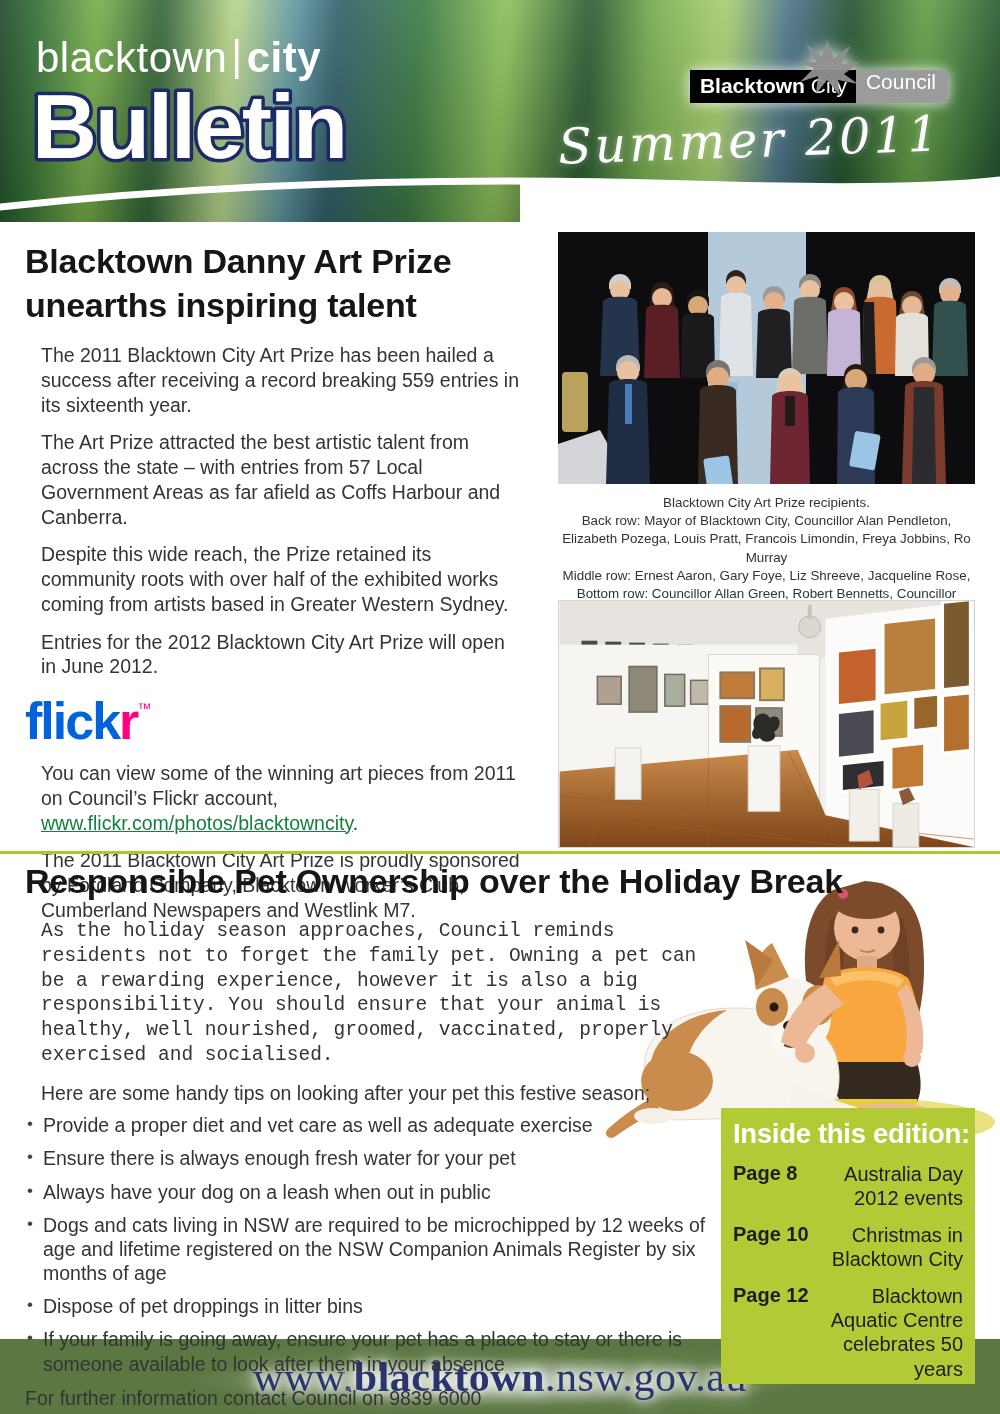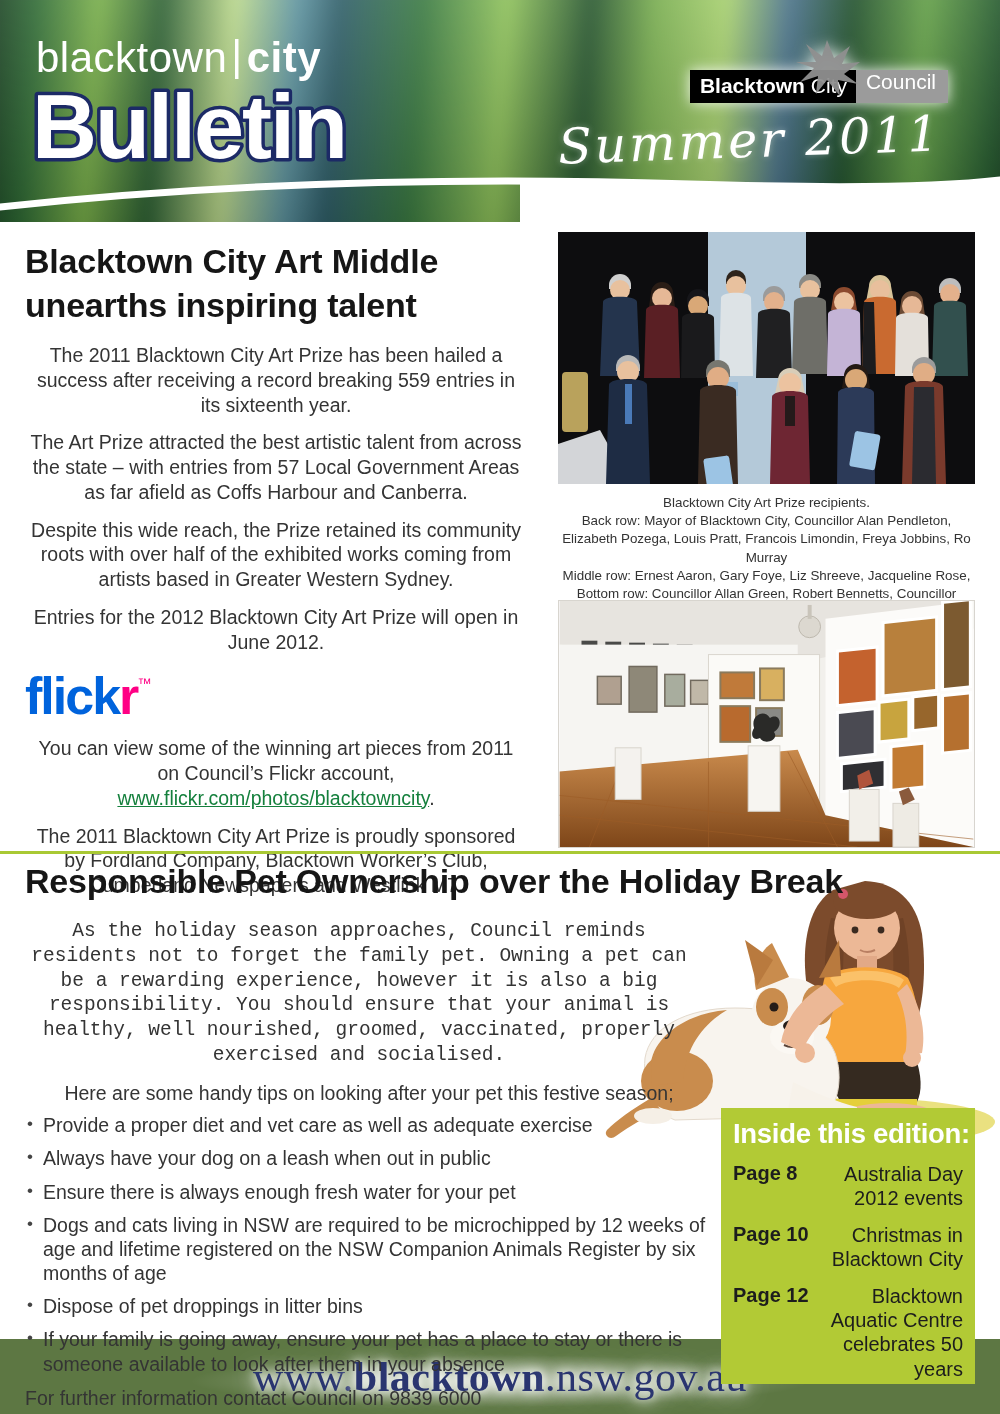--- a/index.html
+++ b/index.html
@@ -27,21 +27,21 @@
   .council .box-black .b{font-weight:700;}
   .council .box-gray{background:#9b9b9b;color:#fff;font-size:21px;padding:0 12px 5px 10px;}
   .star{position:absolute;right:88px;top:-30px;}
   .season{position:absolute;right:58px;top:112px;color:#fff;font-size:49px;
           font-family:"DejaVu Serif",serif;font-style:italic;letter-spacing:3px;
           transform:rotate(-2deg);text-shadow:0 0 6px rgba(255,255,255,.35);}
 
   
   .a1-left{position:absolute;left:25px;top:240px;width:498px;}
   h1{margin:0 0 16px 0;font-size:34px;line-height:1.28;font-weight:600;color:#161616;letter-spacing:-.2px;}
-  .body-p{margin:0 0 13px 4px;font-size:19.5px;line-height:1.27;color:#343434;text-align:center;}
+  .body-p{margin:0 0 13px 16px;font-size:19.5px;line-height:1.27;color:#343434;}
   .flickr{margin:16px 0 14px 0;font-size:52px;font-weight:700;letter-spacing:-2px;line-height:1;}
   .flickr .fb{color:#0063dc;}
   .flickr .fp{color:#ff0084;}
   .flickr .tm{font-size:14px;letter-spacing:0;vertical-align:26px;color:#ff0084;font-weight:400;}
   a.flink{color:#15803d;text-decoration:underline;}
 
   .photo1{position:absolute;left:558px;top:232px;width:417px;height:252px;}
   .caption{position:absolute;left:558px;top:494px;width:417px;font-size:13.4px;line-height:1.36;
            color:#333;text-align:center;white-space:pre-line;}
   .photo2{position:absolute;left:558px;top:600px;width:417px;height:248px;border:1px solid #d8d5cf;box-sizing:border-box;}
@@ -103,21 +103,21 @@
         <polygon points="33,0 40,18 56,6 48,24 66,22 50,34 64,44 44,40 46,56 33,40 22,54 24,36 6,42 20,28 2,22 22,22 12,4 28,16" fill="#8f8f8f" opacity="0.95"></polygon>
       </svg>
       <div class="box-black"><span class="b">Blacktown</span><span> City</span></div>
       <div class="box-gray">Council</div>
     </div>
 
     <div class="season">Summer 2011</div>
   </div>
 
   <div class="a1-left">
-    <h1><span>Blacktown City Art Middle</span><br>
+    <h1><span>Blacktown Danny Art Prize</span><br>
         <span>unearths inspiring talent</span></h1>
     <p class="body-p">The 2011 Blacktown City Art Prize has been hailed a success after receiving a record breaking 559 entries in its sixteenth year.</p>
     <p class="body-p">The Art Prize attracted the best artistic talent from across the state – with entries from 57 Local Government Areas as far afield as Coffs Harbour and Canberra.</p>
     <p class="body-p">Despite this wide reach, the Prize retained its community roots with over half of the exhibited works coming from artists based in Greater Western Sydney.</p>
     <p class="body-p">Entries for the 2012 Blacktown City Art Prize will open in June 2012.</p>
 
     <div class="flickr">
       <span class="fb">flick</span><span class="fp">r</span><span class="tm">™</span>
     </div>
 
@@ -344,22 +344,22 @@
     <path d="M352,128 C366,150 371,176 367,197 L350,200 C354,176 350,153 342,137 Z" fill="#ecb896"></path>
     <circle cx="357" cy="202" r="9" fill="#ecb896"></circle>
   </svg>
 
   <div class="a2">
     <h2>Responsible Pet Ownership over the Holiday Break</h2>
     <p class="body-p intro">As the holiday season approaches, Council reminds residents not to forget the family pet. Owning a pet can be a rewarding experience, however it is also a big responsibility. You should ensure that your animal is healthy, well nourished, groomed, vaccinated, properly exercised and socialised.</p>
     <p class="body-p lead">Here are some handy tips on looking after your pet this festive season;</p>
     <ul class="tips">
       <li>Provide a proper diet and vet care as well as adequate exercise</li>
+      <li>Ensure there is always enough fresh water for your pet</li>
       <li>Always have your dog on a leash when out in public</li>
-      <li>Ensure there is always enough fresh water for your pet</li>
       <li>Dogs and cats living in NSW are required to be microchipped by 12 weeks of age and lifetime registered on the NSW Companion Animals Register by six months of age</li>
       <li>Dispose of pet droppings in litter bins</li>
       <li>If your family is going away, ensure your pet has a place to stay or there is someone available to look after them in your absence</li>
     </ul>
     <div class="more-info">For further information contact Council on 9839 6000
 or visit www.blacktown.nsw.gov.au.</div>
   </div>
 
   <div class="inside">
     <div class="ib-title">Inside this edition:</div>

